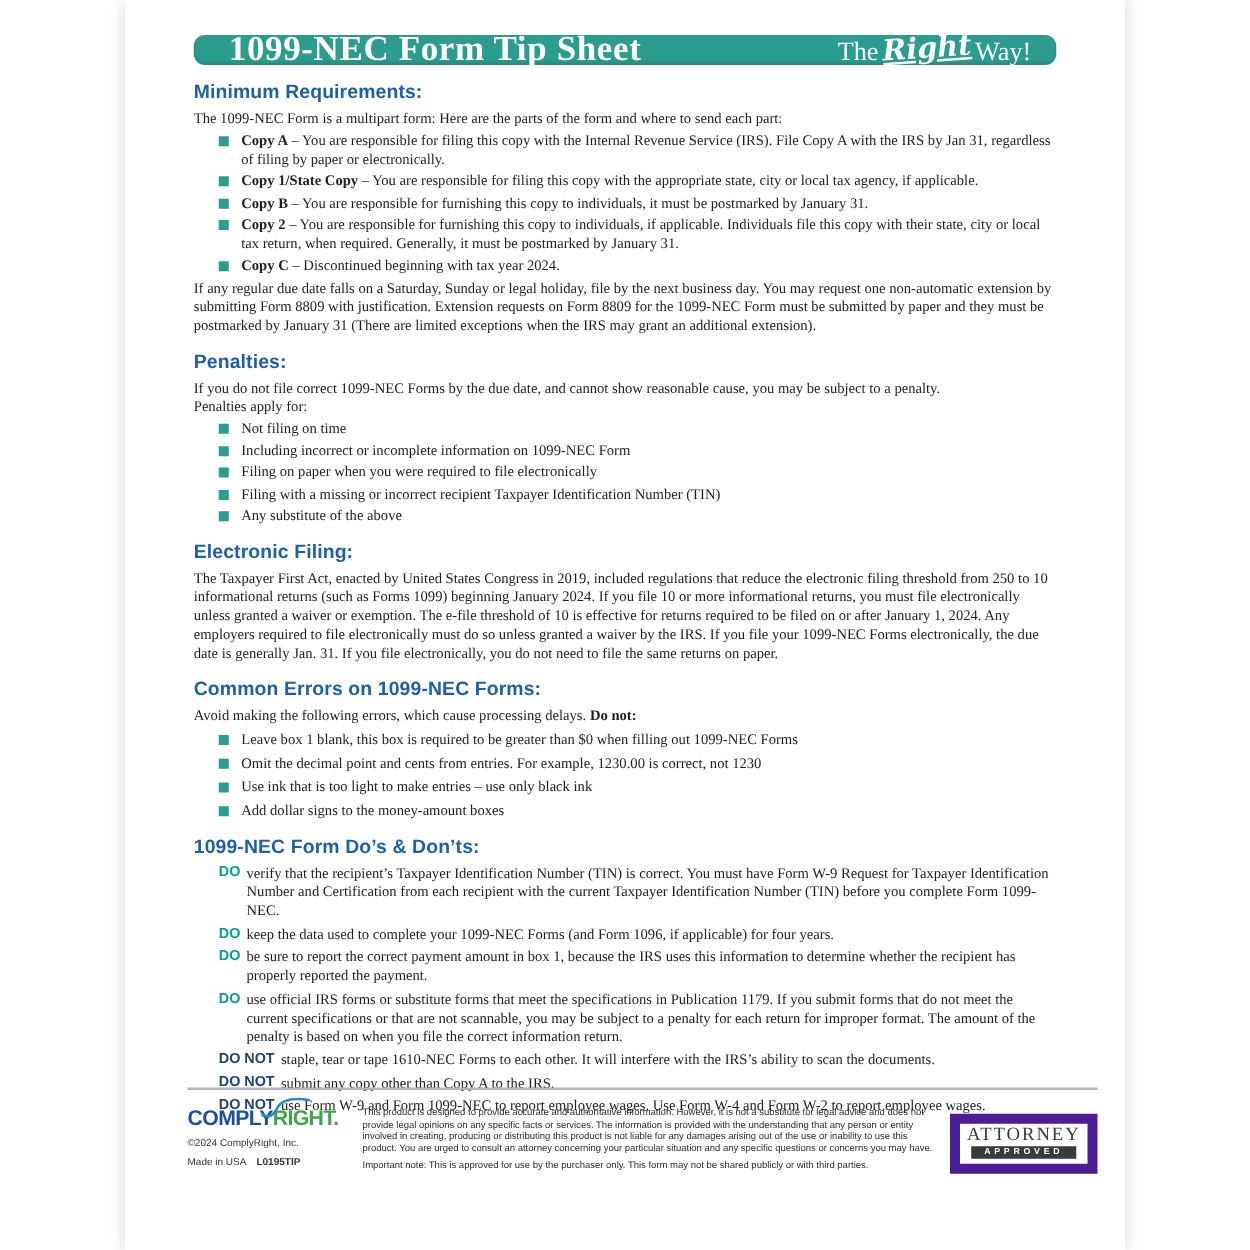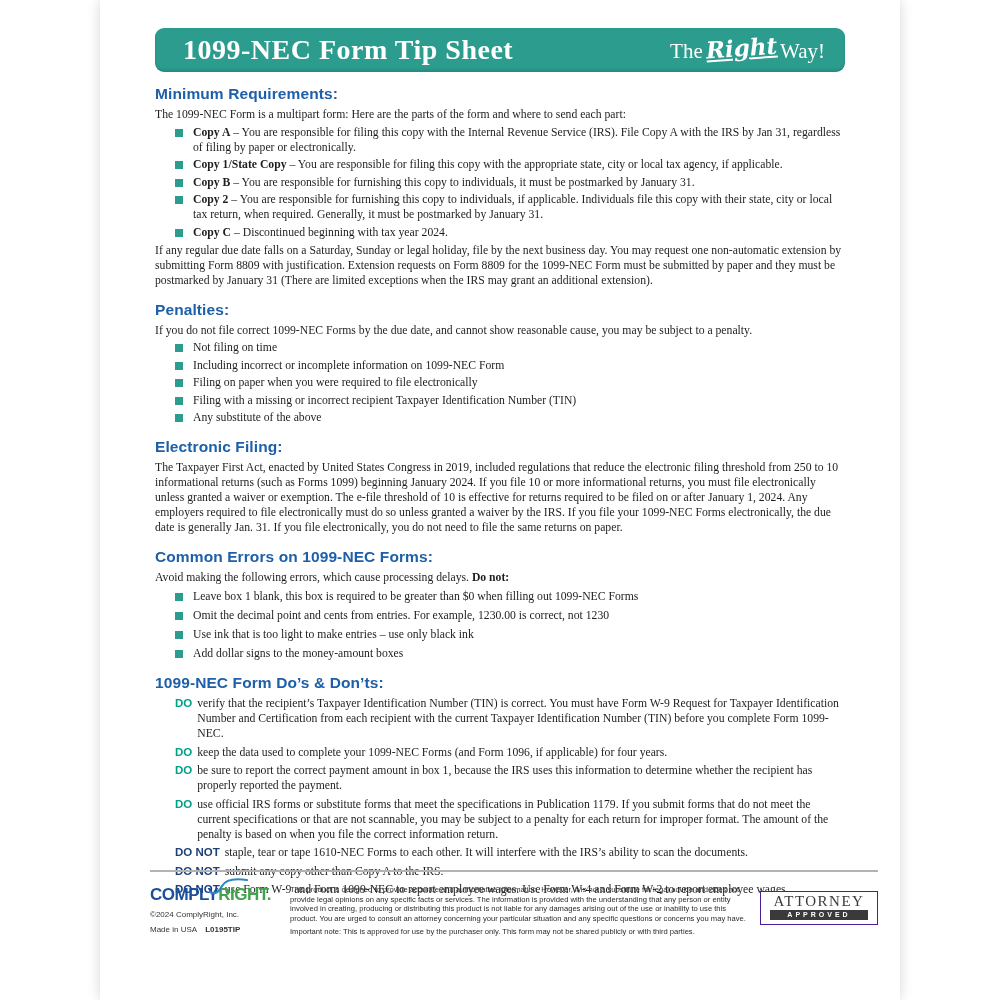--- a/index.html
+++ b/index.html
@@ -11,21 +11,21 @@
     width: 800px; height: 1000px;
     margin: 0 auto;
     background: #ffffff;
     box-shadow: 0 0 12px rgba(0,0,0,0.16);
     overflow: hidden;
   }
 
   
   .banner {
     margin: 28px 55px 0 55px;
-    height: 44px;
+    height: 24px;
     background: #2b9c8e;
     border-radius: 9px;
     display: flex; align-items: center; justify-content: space-between;
     padding: 0 20px 0 28px;
     box-shadow: inset 0 -2px 3px rgba(0,0,0,0.12);
   }
   .banner-title {
     font-family: "Liberation Serif", serif;
     font-weight: bold;
     font-size: 28px;
@@ -90,21 +90,21 @@
   .logo { position: relative; font-family: "Liberation Sans", sans-serif; font-weight: bold; font-size: 17px; letter-spacing: -0.5px; white-space: nowrap; }
   .logo .c1 { color: #1a4f9c; }
   .logo .c2 { color: #3da64b; }
   .logo-swoosh { position: absolute; left: 57px; top: -8px; pointer-events: none; }
   .logo-sub { font-family: "Liberation Sans", sans-serif; font-size: 8px; color: #333333; margin-top: 4px; line-height: 11px; }
   .logo-sub .sku { font-weight: bold; margin-left: 8px; }
 
   .legal-block { flex: 1; padding: 0 14px 0 12px; font-family: "Liberation Sans", sans-serif; font-size: 7.6px; line-height: 9.6px; color: #2a2a2a; }
   .legal-block .note { margin-top: 4px; }
 
-  .stamp { flex: none; width: 118px; border: 1px solid #4c1d95; background: #ffffff; padding: 1px 4px 4px 4px; text-align: center; margin-top: 6px; }
+  .stamp { flex: none; width: 118px; border: 8px solid #4c1d95; background: #ffffff; padding: 1px 4px 4px 4px; text-align: center; margin-top: 6px; }
   .stamp-top { font-family: "Liberation Serif", serif; font-size: 15px; letter-spacing: 1.5px; color: #3a3a3a; line-height: 17px; }
   .stamp-bar { background: #3a3a3a; color: #ffffff; font-family: "Liberation Sans", sans-serif; font-weight: bold; font-size: 7px; letter-spacing: 3px; line-height: 10px; margin: 0 5px; }
 </style>
 </head>
 <body>
 
 <div class="page">
 
   <div class="banner">
     <span class="banner-title">1099-NEC Form Tip Sheet</span>
@@ -138,20 +138,21 @@
     </div>
     <div class="bullet">
       <span class="sq"></span>
       <span class="btxt"><b class="lead">Copy C</b> <span>– Discontinued beginning with tax year 2024.</span></span>
     </div>
 
     <p class="outro">If any regular due date falls on a Saturday, Sunday or legal holiday, file by the next business day. You may request one non-automatic extension by submitting Form 8809 with justification. Extension requests on Form 8809 for the 1099-NEC Form must be submitted by paper and they must be postmarked by January 31 (There are limited exceptions when the IRS may grant an additional extension).</p>
 
     <div class="section-heading">Penalties:</div>
     <p>If you do not file correct 1099-NEC Forms by the due date, and cannot show reasonable cause, you may be subject to a penalty.</p>
+    <p>Penalties apply for:</p>
 
     <div class="bullet">
       <span class="sq"></span>
       <span class="btxt">Not filing on time</span>
     </div>
     <div class="bullet">
       <span class="sq"></span>
       <span class="btxt">Including incorrect or incomplete information on 1099-NEC Form</span>
     </div>
     <div class="bullet">

